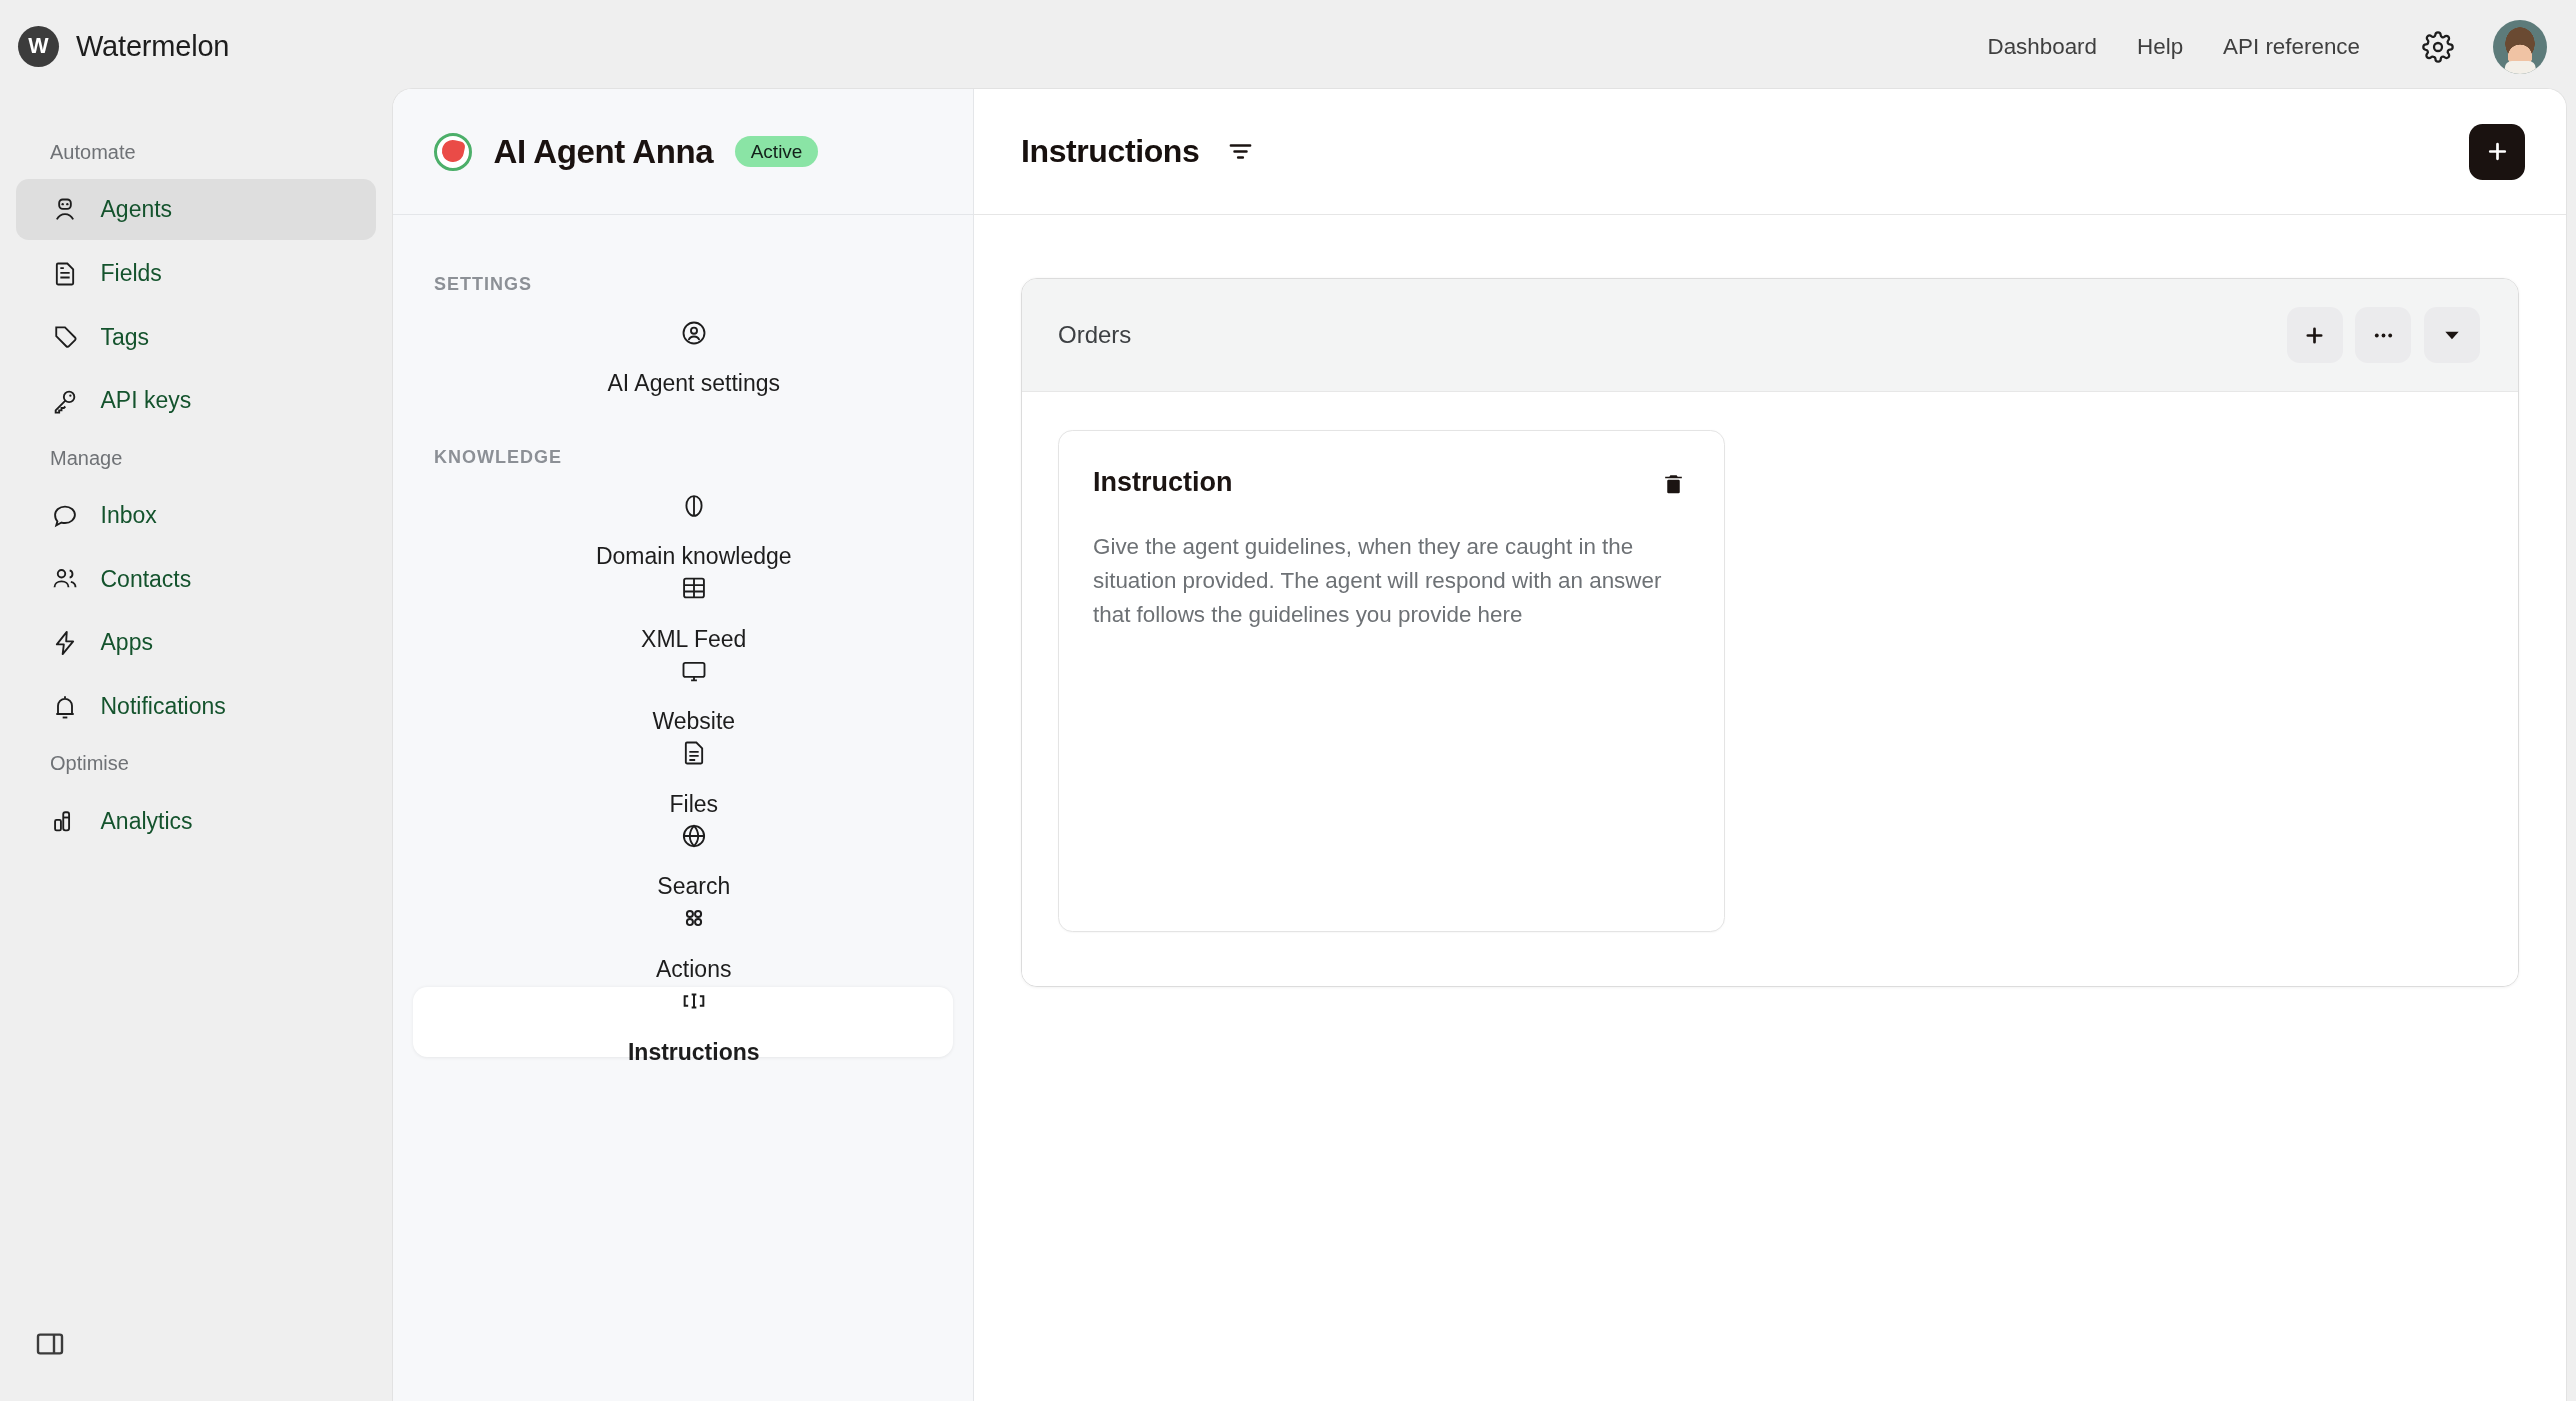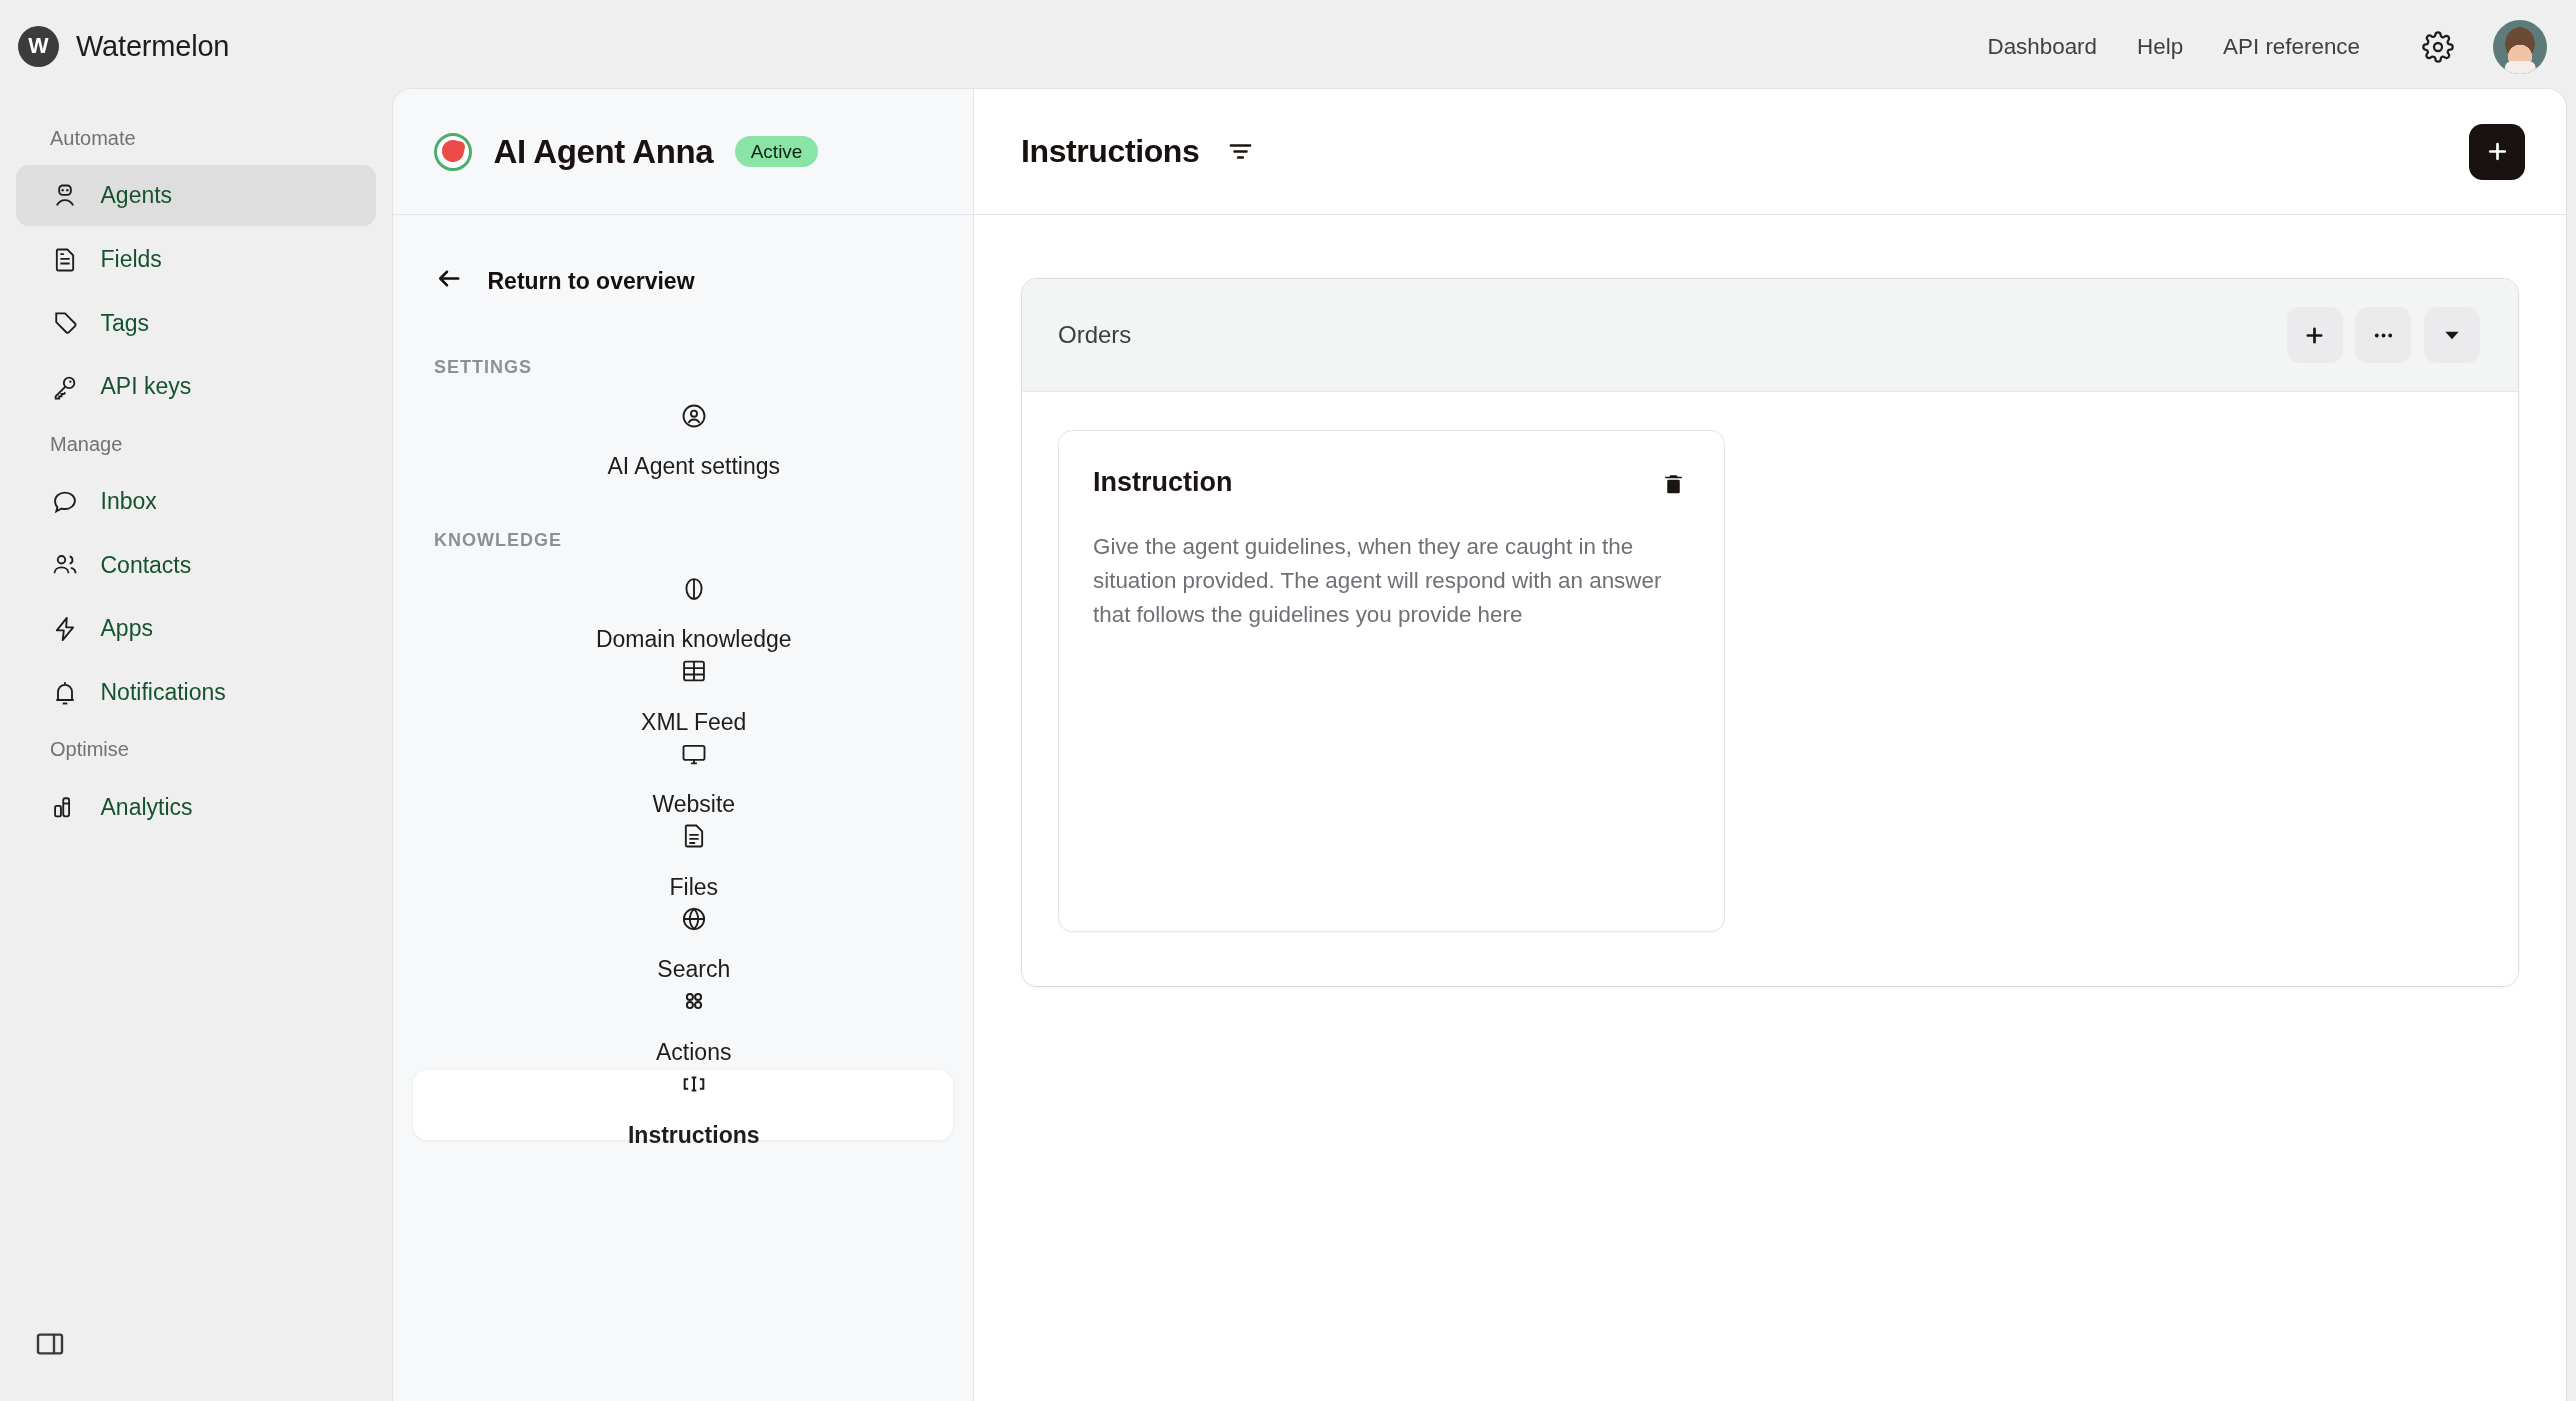--- a/index.html
+++ b/index.html
@@ -34,21 +34,21 @@
                 linear-gradient(#5d7b7a, #5d7b7a);
     overflow: hidden; position: relative;
   }
   .avatar::after {
     content:""; position:absolute; left:50%; bottom:0; transform:translateX(-50%);
     width:30.5px; height:12.6px; background:#f3efe8; border-radius:7.2px 7.2px 0 0;
   }
 
   
   .sidebar {
-    position: absolute; left: 0; top: 93px; width: 392px; bottom: 0;
+    position: absolute; left: 0; top: 107px; width: 392px; bottom: 0;
     background: #efefef; padding-top: 21.5px;
   }
   .side-group { font-size: 20px; color: #6f7276; padding: 12.6px 0 12.6px 50px; }
   .side-item {
     display: flex; align-items: center; gap: 21.5px;
     height: 61px; margin: 2.7px 16px 2.7px 16px; padding-left: 34px;
     border-radius: 12.6px; font-size: 23px; color: #14532d;
   }
   .side-item.active { background: #dedede; }
   .side-icon { width: 29px; height: 29px; display: flex; align-items: center; justify-content: center; flex: 0 0 29px; }
@@ -273,28 +273,20 @@
   <div class="shell">
 
     <div class="midpanel">
 
       <div class="mid-header">
         <div class="agent-avatar"></div>
         <div class="agent-name">AI Agent Anna</div>
         <div class="badge-active">Active</div>
       </div>
 
-      <div class="return-row">
-        <span>
-          <svg width="30.5" height="27" viewBox="0 0 24 24" fill="none" stroke="#15100e" stroke-width="2.2" stroke-linecap="round" stroke-linejoin="round">
-            <path d="M20 12H4M10 6l-6 6 6 6"></path>
-          </svg>
-        </span>
-        <span>Return to overview</span>
-      </div>
 
       <div class="mid-group">SETTINGS</div>
 
       <div class="mid-item first">
         <span class="mid-icon">
           <svg width="28" height="28" viewBox="0 0 24 24" fill="none" stroke="#1d1d1d" stroke-width="1.6">
             <circle cx="12" cy="12" r="9"></circle>
             <circle cx="12" cy="10" r="2.6"></circle>
             <path d="M7.4 18c.8-2 2.6-3 4.6-3s3.8 1 4.6 3"></path>
           </svg>

